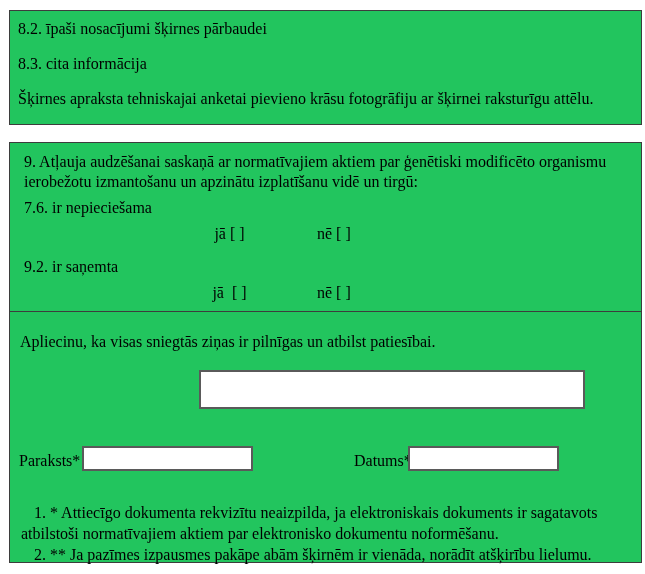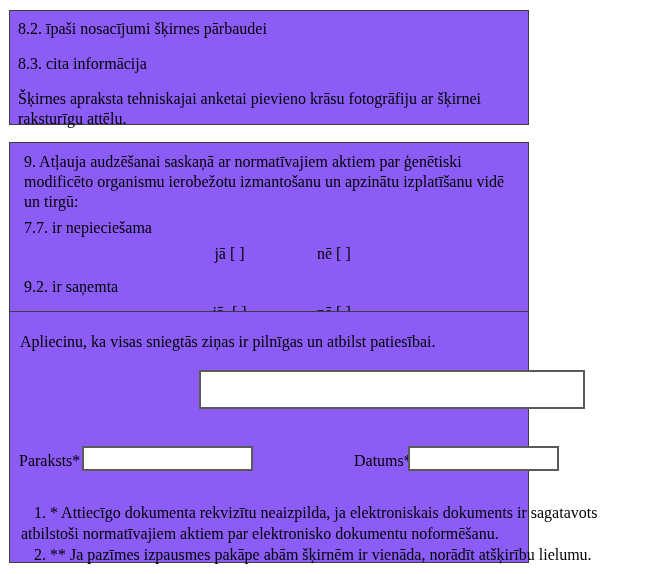--- a/index.html
+++ b/index.html
@@ -13,24 +13,24 @@
     height: 574px;
     font-family: "Liberation Serif", "DejaVu Serif", serif;
     font-size: 16px;
     line-height: 20px;
     color: #000000;
     overflow: hidden;
   }
   .box {
     position: absolute;
     left: 9px;
-    width: 520px;
+    width: 633px;
     border: 1px solid #3d3d3d;
     box-sizing: border-box;
-    background: #8b5cf6;
+    background: #22c55e;
   }
   #section-82 {
     top: 10px;
     height: 115px;
     padding: 8px 9px 0 8px;
   }
   #section-82 p {
     margin: 0 0 15px 0;
   }
   #section-9 {
@@ -98,21 +98,21 @@
 <body>
 
 <div class="box" id="section-82">
   <p>8.2. īpaši nosacījumi šķirnes pārbaudei</p>
   <p>8.3. cita informācija</p>
   <p>Šķirnes apraksta tehniskajai anketai pievieno krāsu fotogrāfiju ar šķirnei raksturīgu attēlu.</p>
 </div>
 
 <div class="box" id="section-9">
   <p>9. Atļauja audzēšanai saskaņā ar normatīvajiem aktiem par ģenētiski modificēto organismu ierobežotu izmantošanu un apzinātu izplatīšanu vidē un tirgū:</p>
-  <p>7.7. ir nepieciešama</p>
+  <p>7.6. ir nepieciešama</p>
   <p class="cb-row cb-row-1">
     <span class="cb-yes">jā [ ]</span><span class="cb-no">nē [ ]</span>
   </p>
   <p class="label-92">9.2. ir saņemta</p>
   <p class="cb-row cb-row-2">
     <span class="cb-yes">jā  [ ]</span><span class="cb-no">nē [ ]</span>
   </p>
 </div>
 
 <div class="box" id="section-decl">

